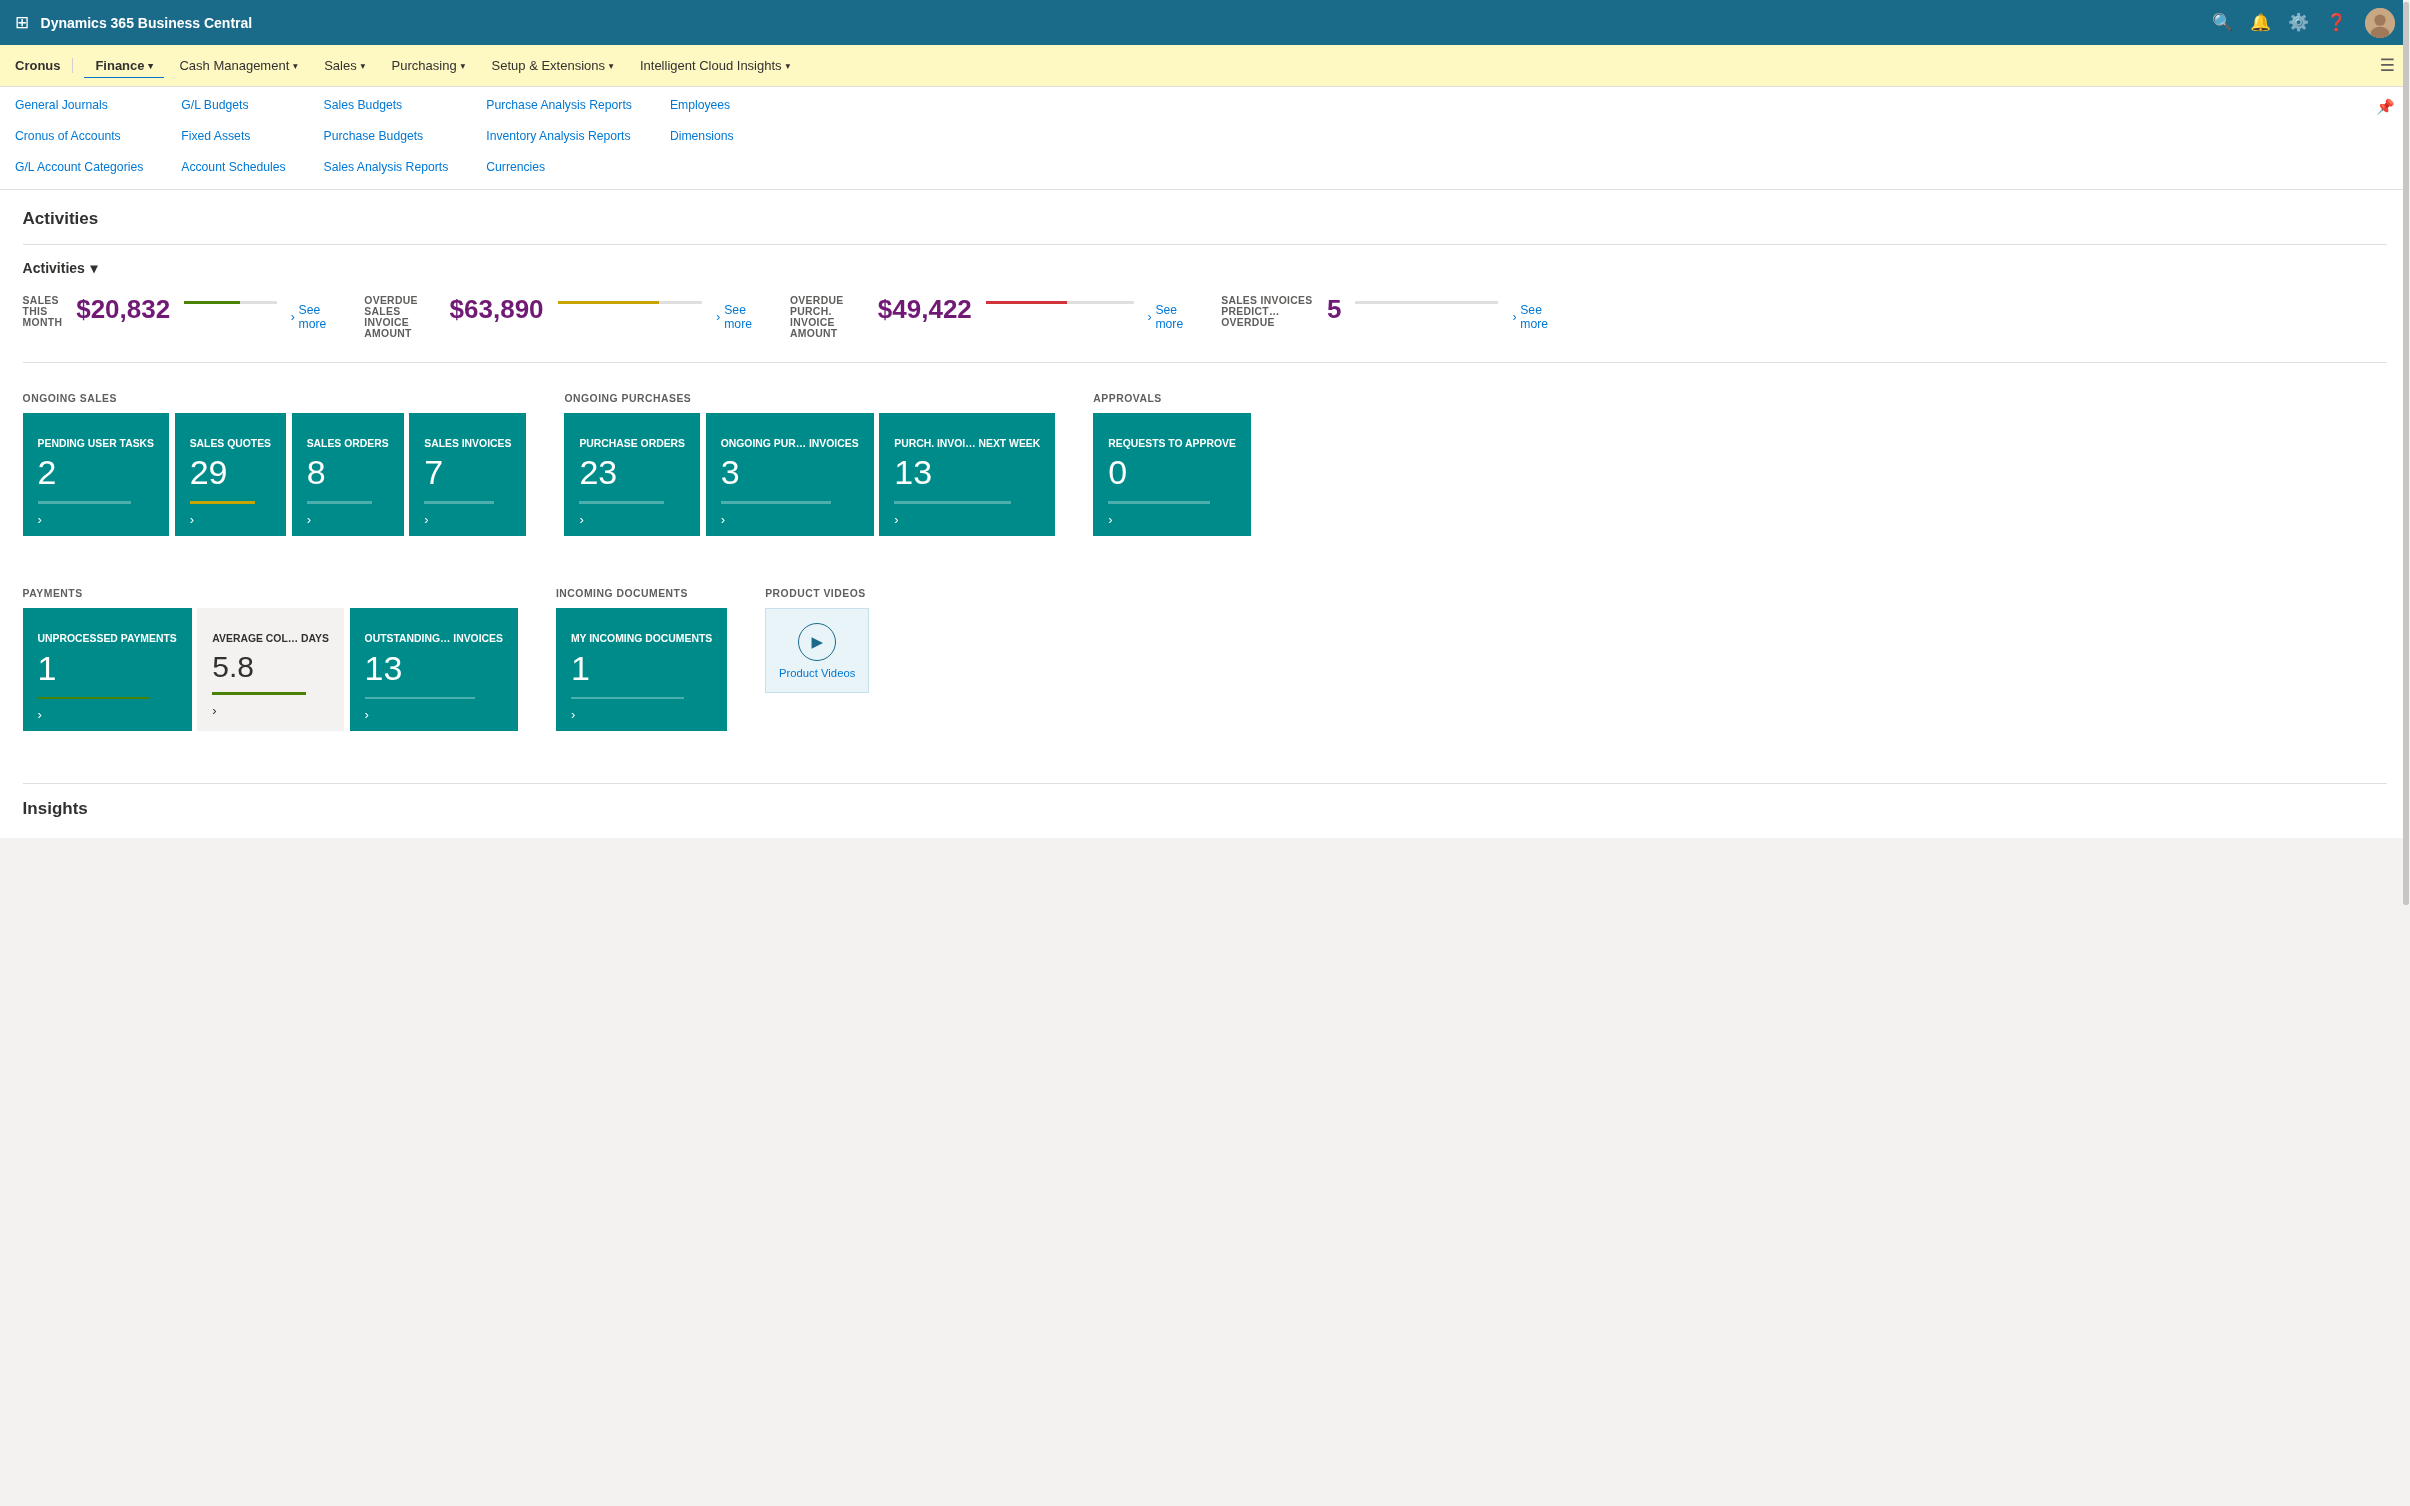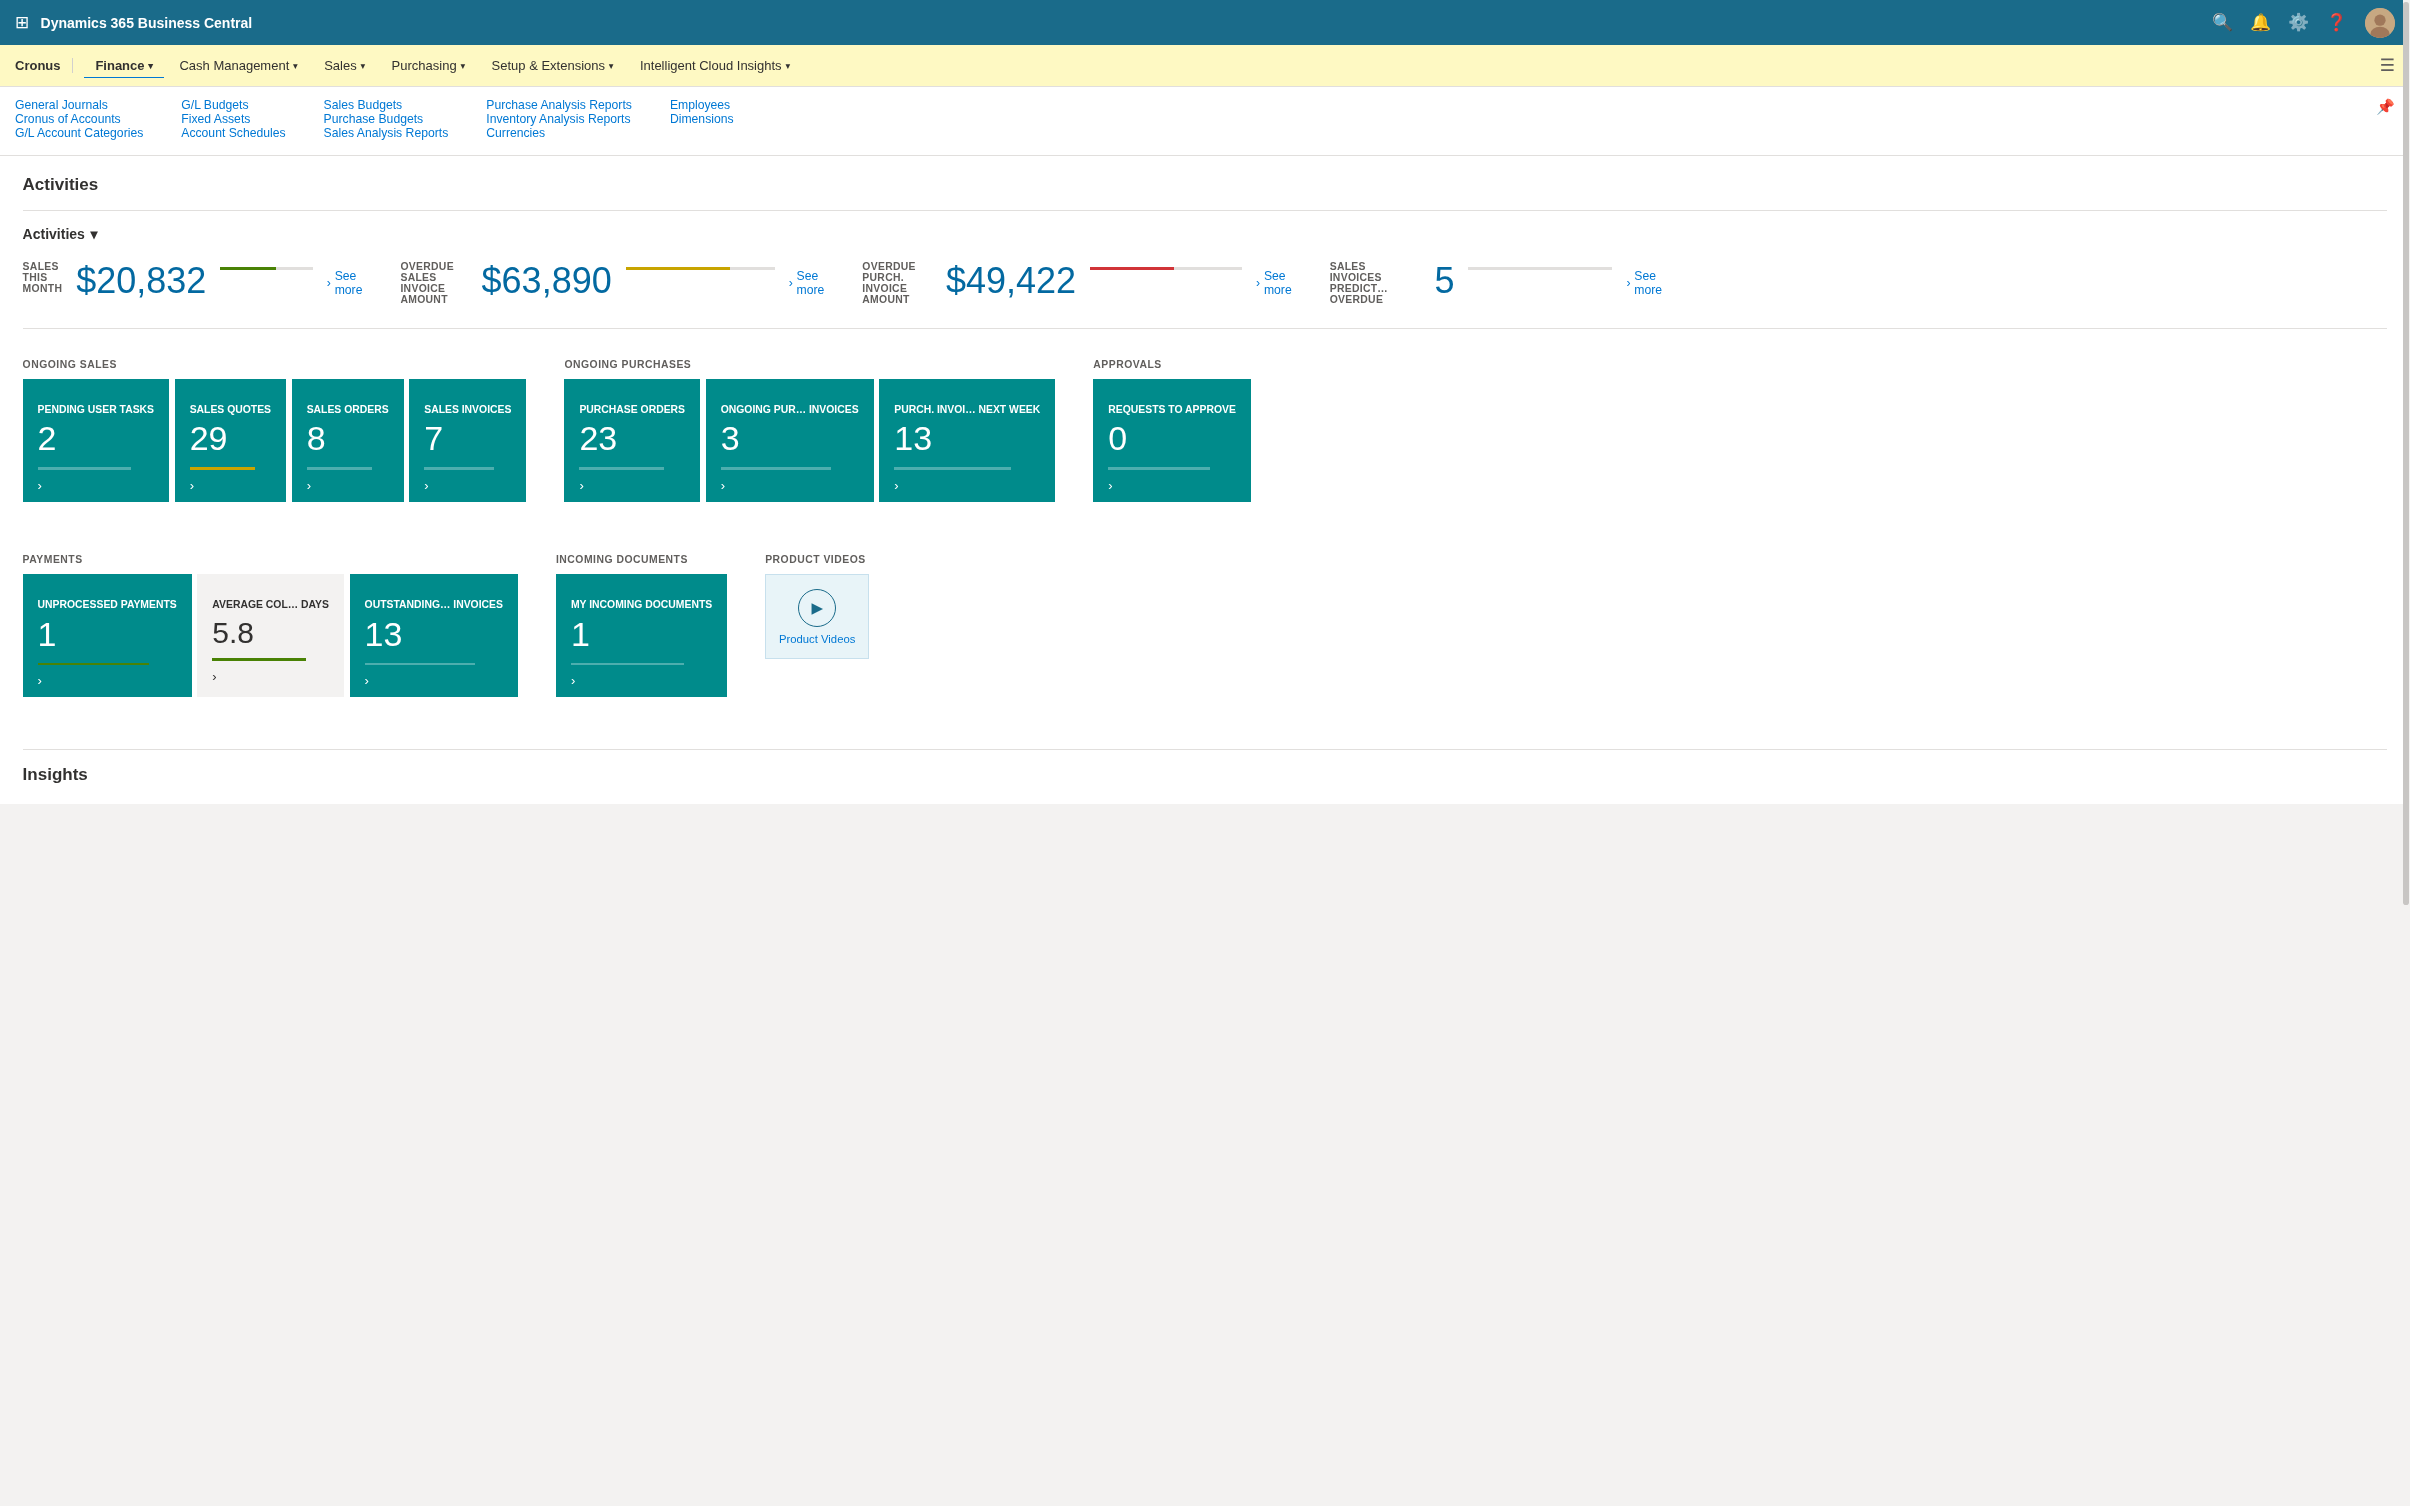--- a/index.html
+++ b/index.html
@@ -51,21 +51,21 @@
     .nav-hamburger { margin-left: auto; font-size: 17px; cursor: pointer; color: #605e5c; }
 
     
     .dropdown-menu {
       background: white;
       border-bottom: 0.9px solid #e1dfdd;
       padding: 11.3px 15px 15px;
       display: flex;
       gap: 38px;
     }
-    .dropdown-col { display: flex; flex-direction: column; gap: 0; }
+    .dropdown-col { display: flex; flex-direction: column; gap: 17px; }
     .dropdown-link {
       color: #0078d4;
       font-size: 12.2px;
       cursor: pointer;
       text-decoration: none;
       white-space: nowrap;
     }
 
     
     .content { background: white; padding: 19px 22.6px; }
@@ -86,21 +86,21 @@
     
     .stats-row {
       display: flex;
       gap: 38px;
       margin-bottom: 30px;
       border-bottom: 0.9px solid #e1dfdd;
       padding-bottom: 22.6px;
     }
     .stat-item { display: flex; flex-direction: row; gap: 14px; min-width: 151px; }
     .stat-label { font-size: 10.4px; text-transform: uppercase; color: #605e5c; font-weight: 600; letter-spacing: 0.3px; }
-    .stat-value { font-size: 36px; font-weight: 400; color: #0369a1; line-height: 1.1; }
+    .stat-value { font-size: 26px; font-weight: 700; color: #701a75; line-height: 1.1; }
     .stat-bar { height: 2.8px; width: 100%; margin: 5.6px 0 3.8px; }
     .stat-bar.green { background: linear-gradient(to right, #498205 60%, #e1dfdd 60%); }
     .stat-bar.yellow { background: linear-gradient(to right, #c8a400 70%, #e1dfdd 70%); }
     .stat-bar.red { background: linear-gradient(to right, #d13438 55%, #e1dfdd 55%); }
     .stat-bar.gray { background: #e1dfdd; }
     .see-more { color: #0078d4; font-size: 12.2px; cursor: pointer; display: flex; align-items: center; gap: 3.8px; }
 
     
     .section-group { margin-bottom: 26px; }
     .section-group-title { font-size: 10.4px; text-transform: uppercase; color: #605e5c; font-weight: 600; letter-spacing: 0.5px; margin-bottom: 9.4px; }

